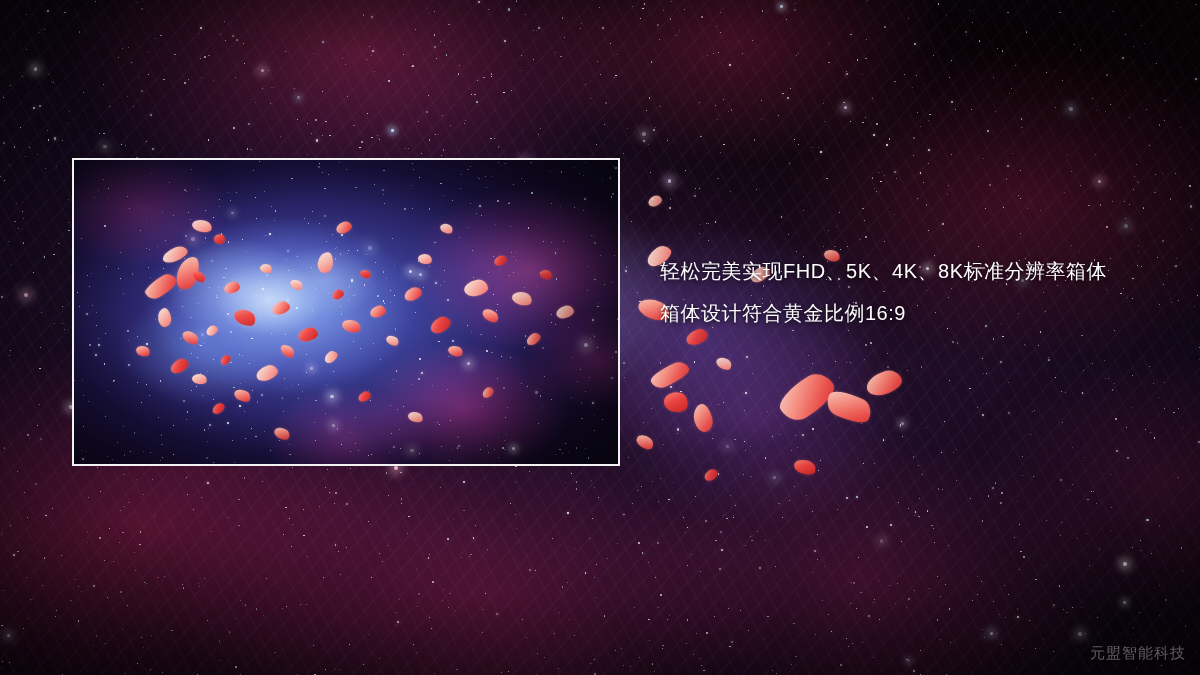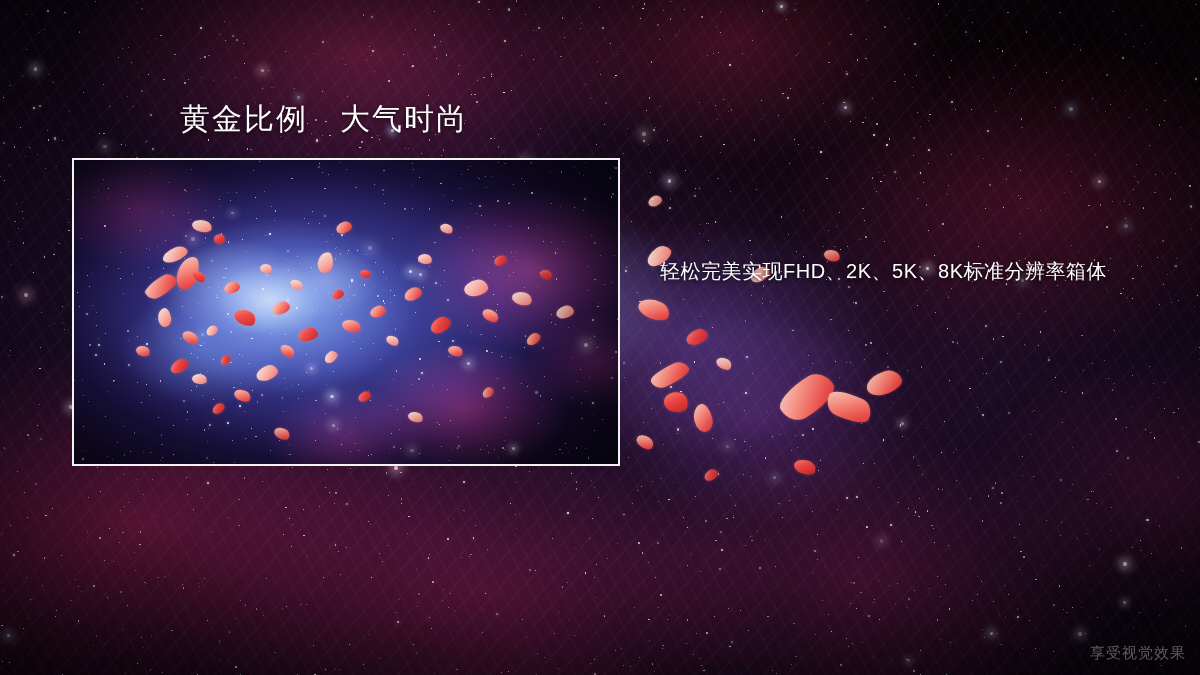--- a/index.html
+++ b/index.html
@@ -1704,21 +1704,20 @@
       <i style="left:208.3px;top:54.7px;width:1.3px;height:1.3px;opacity:0.46;background:#ffffff;"></i>
       <i style="left:1053.2px;top:604.4px;width:1.5px;height:1.5px;opacity:0.38;background:#ffffff;"></i>
       <i style="left:1024.8px;top:258.3px;width:1.1px;height:1.1px;opacity:0.60;background:#ffd9e6;"></i>
       <i style="left:1162.9px;top:283.8px;width:1.4px;height:1.4px;opacity:0.92;background:#bfe2ff;"></i>
       <i style="left:1081.3px;top:606.6px;width:1.2px;height:1.2px;opacity:0.42;background:#ffc9dd;"></i>
       <i style="left:658.6px;top:39.0px;width:1.0px;height:1.0px;opacity:0.74;background:#ffc9dd;"></i>
       <i style="left:1043.1px;top:638.5px;width:0.9px;height:0.9px;opacity:0.40;background:#bfe2ff;"></i>
     </div>
   <div class="bg-layer" id="bg-vignette"></div>
 
-  <div id="title">黄金比例　大气时尚</div>
 
   <div id="picture-frame">
     <div id="picture-inner">
       <div class="pic-layer" id="pic-base"></div>
       <div class="pic-layer" id="pic-blue"></div>
       <div class="pic-layer" id="pic-magenta"></div>
       <div class="pic-layer" id="pic-core"></div>
       <div class="stars" id="pic-stars">
           <i style="left:199.9px;top:60.0px;width:1.1px;height:1.1px;opacity:0.55;background:#ffc9dd;"></i>
           <i style="left:300.8px;top:125.5px;width:0.9px;height:0.9px;opacity:0.37;background:#cfe0ff;"></i>
@@ -2303,18 +2302,19 @@
       <span class="petal" style="left:866px;top:372px;width:36px;height:22px;transform:rotate(-18deg);opacity:0.93"></span>
       <span class="petal deep" style="left:794px;top:460px;width:22px;height:14px;transform:rotate(18deg);opacity:0.92"></span>
       <span class="petal pale" style="left:750px;top:268px;width:20px;height:13px;transform:rotate(-28deg);opacity:0.88"></span>
       <span class="petal" style="left:824px;top:250px;width:16px;height:11px;transform:rotate(20deg);opacity:0.85"></span>
       <span class="petal pale" style="left:648px;top:196px;width:14px;height:10px;transform:rotate(-22deg);opacity:0.82"></span>
       <span class="petal" style="left:636px;top:436px;width:18px;height:12px;transform:rotate(34deg);opacity:0.9"></span>
       <span class="petal deep" style="left:704px;top:470px;width:14px;height:10px;transform:rotate(-30deg);opacity:0.86"></span>
     </div>
 
   <div id="body-text">
-    <div class="line">轻松完美实现FHD、2K、5K、8K标准分辨率箱体</div>
+    <div class="line">轻松完美实现FHD、5K、4K、8K标准分辨率箱体</div>
+    <div class="line">箱体设计符合黄金比例16:9</div>
   </div>
 
-  <div id="watermark">享受视觉效果</div>
+  <div id="watermark">元盟智能科技</div>
 
 </div>
 
 </body></html>

